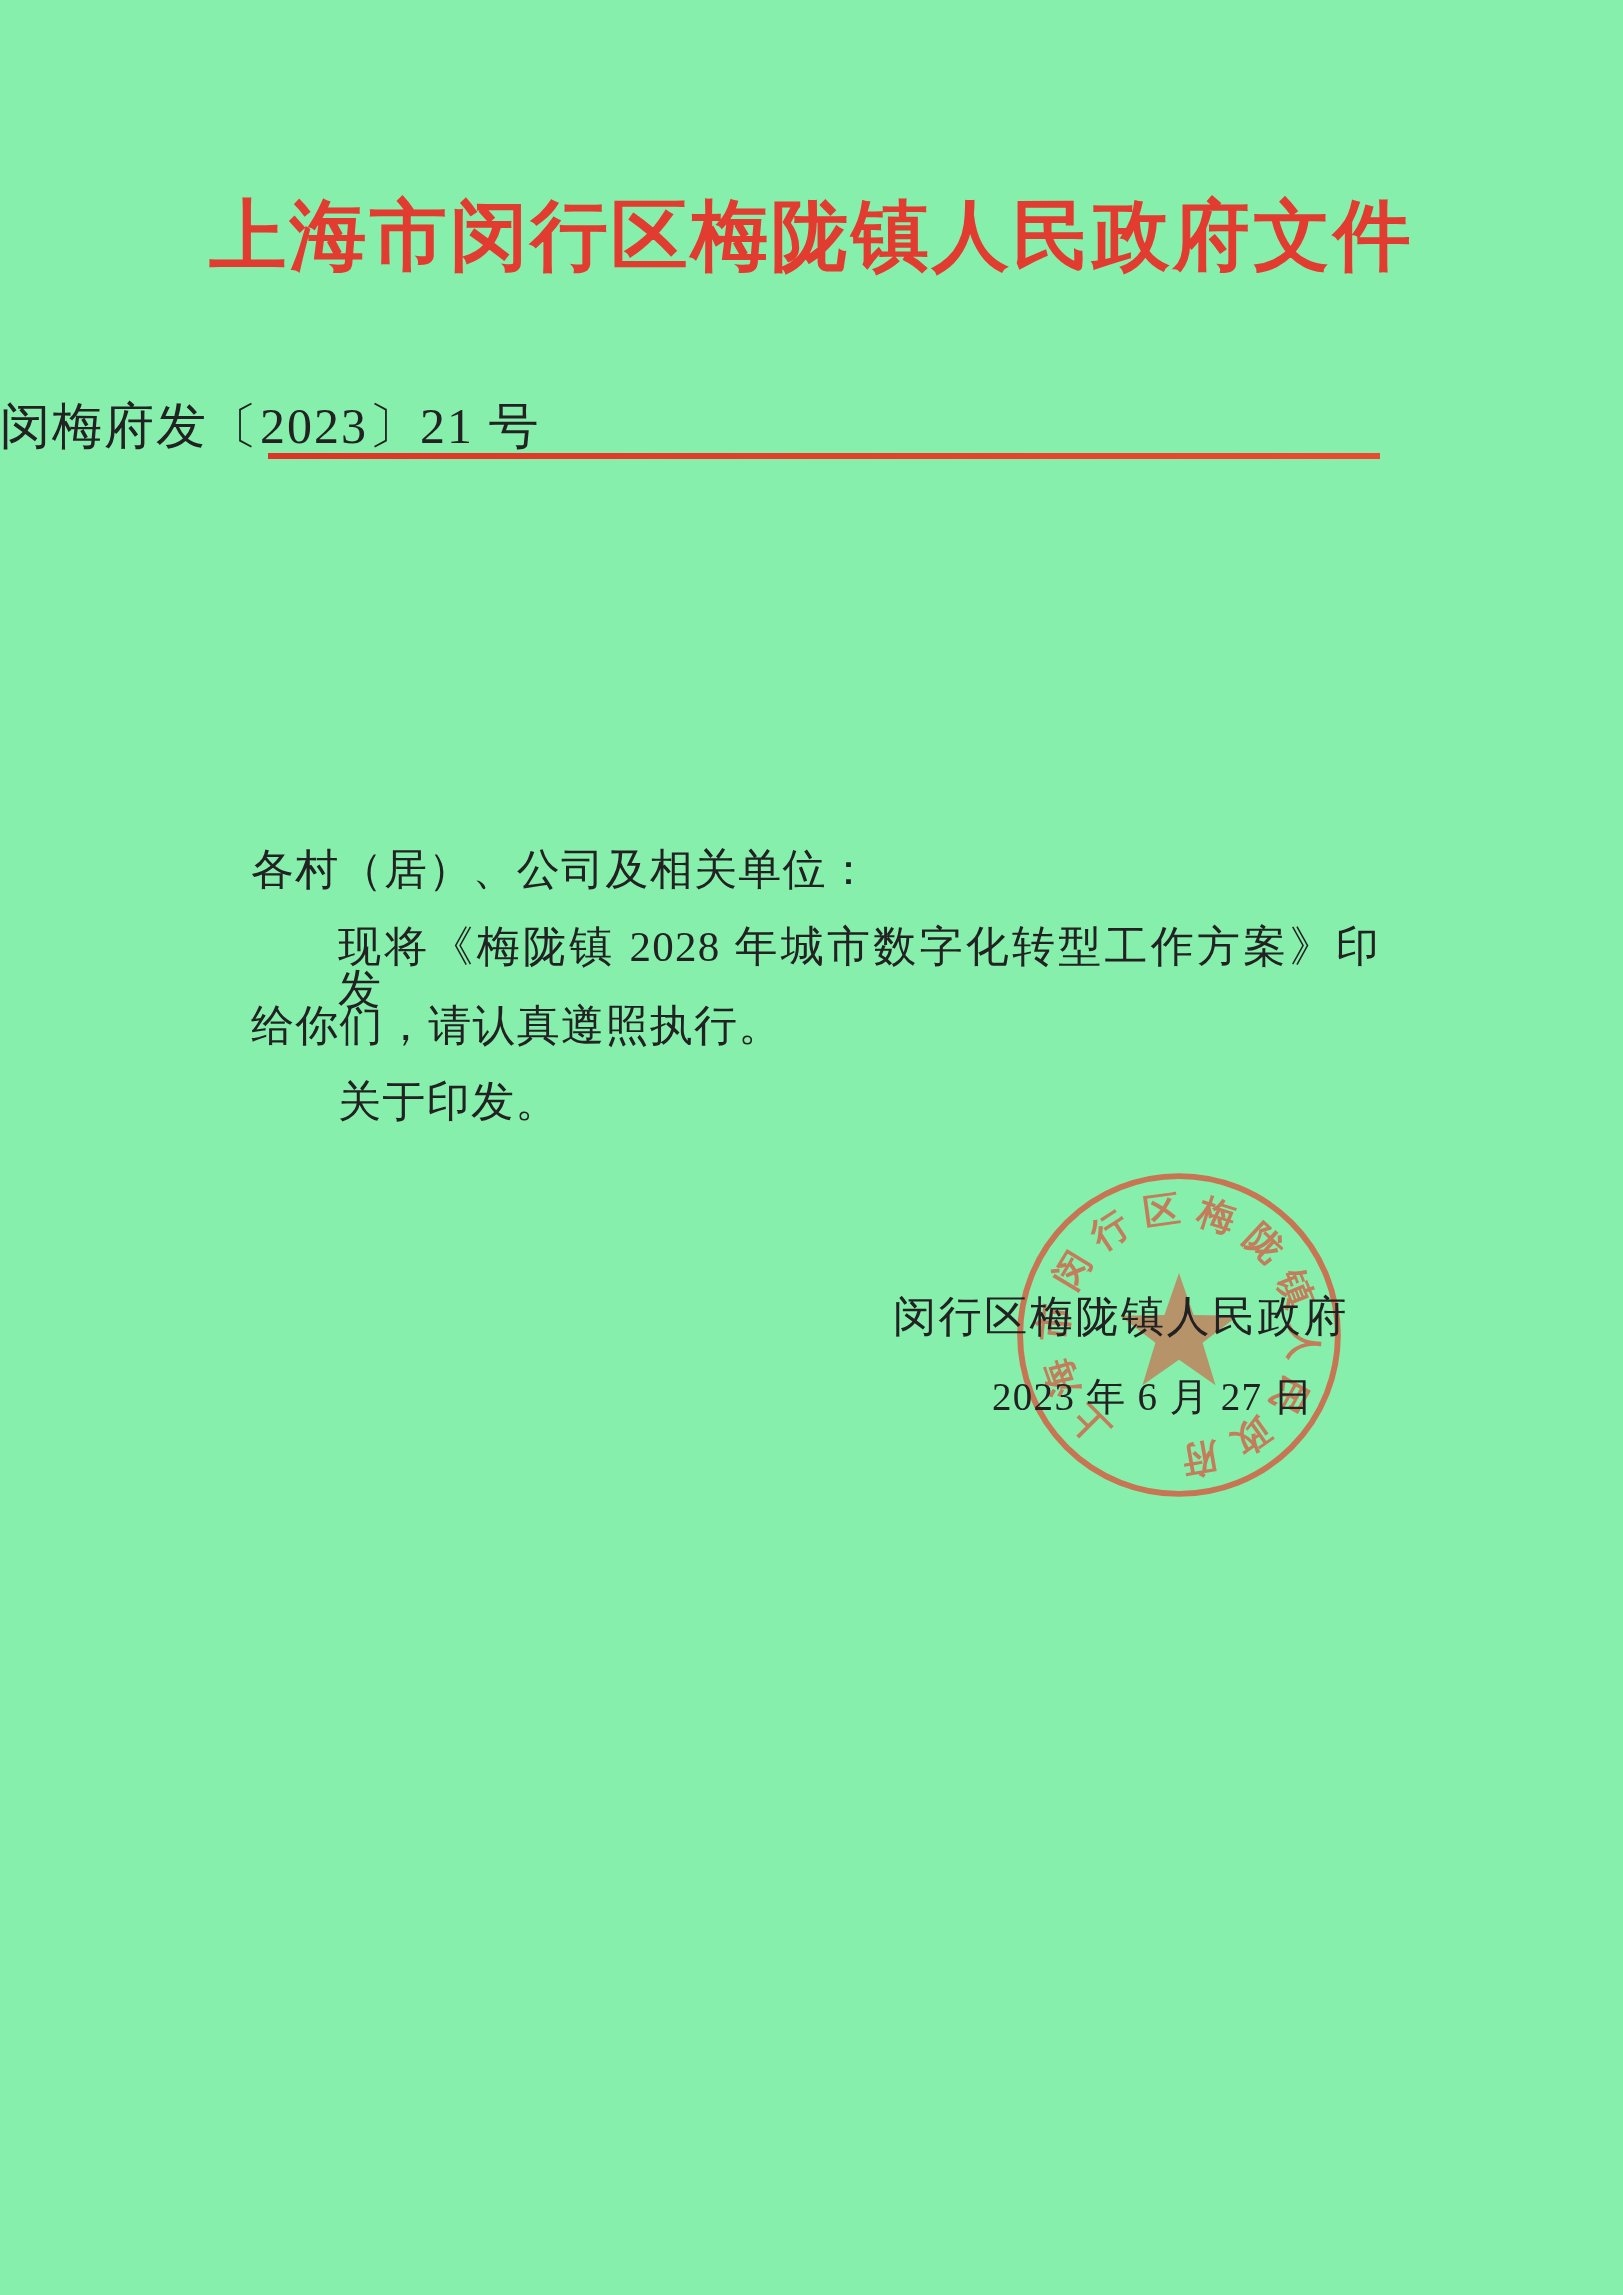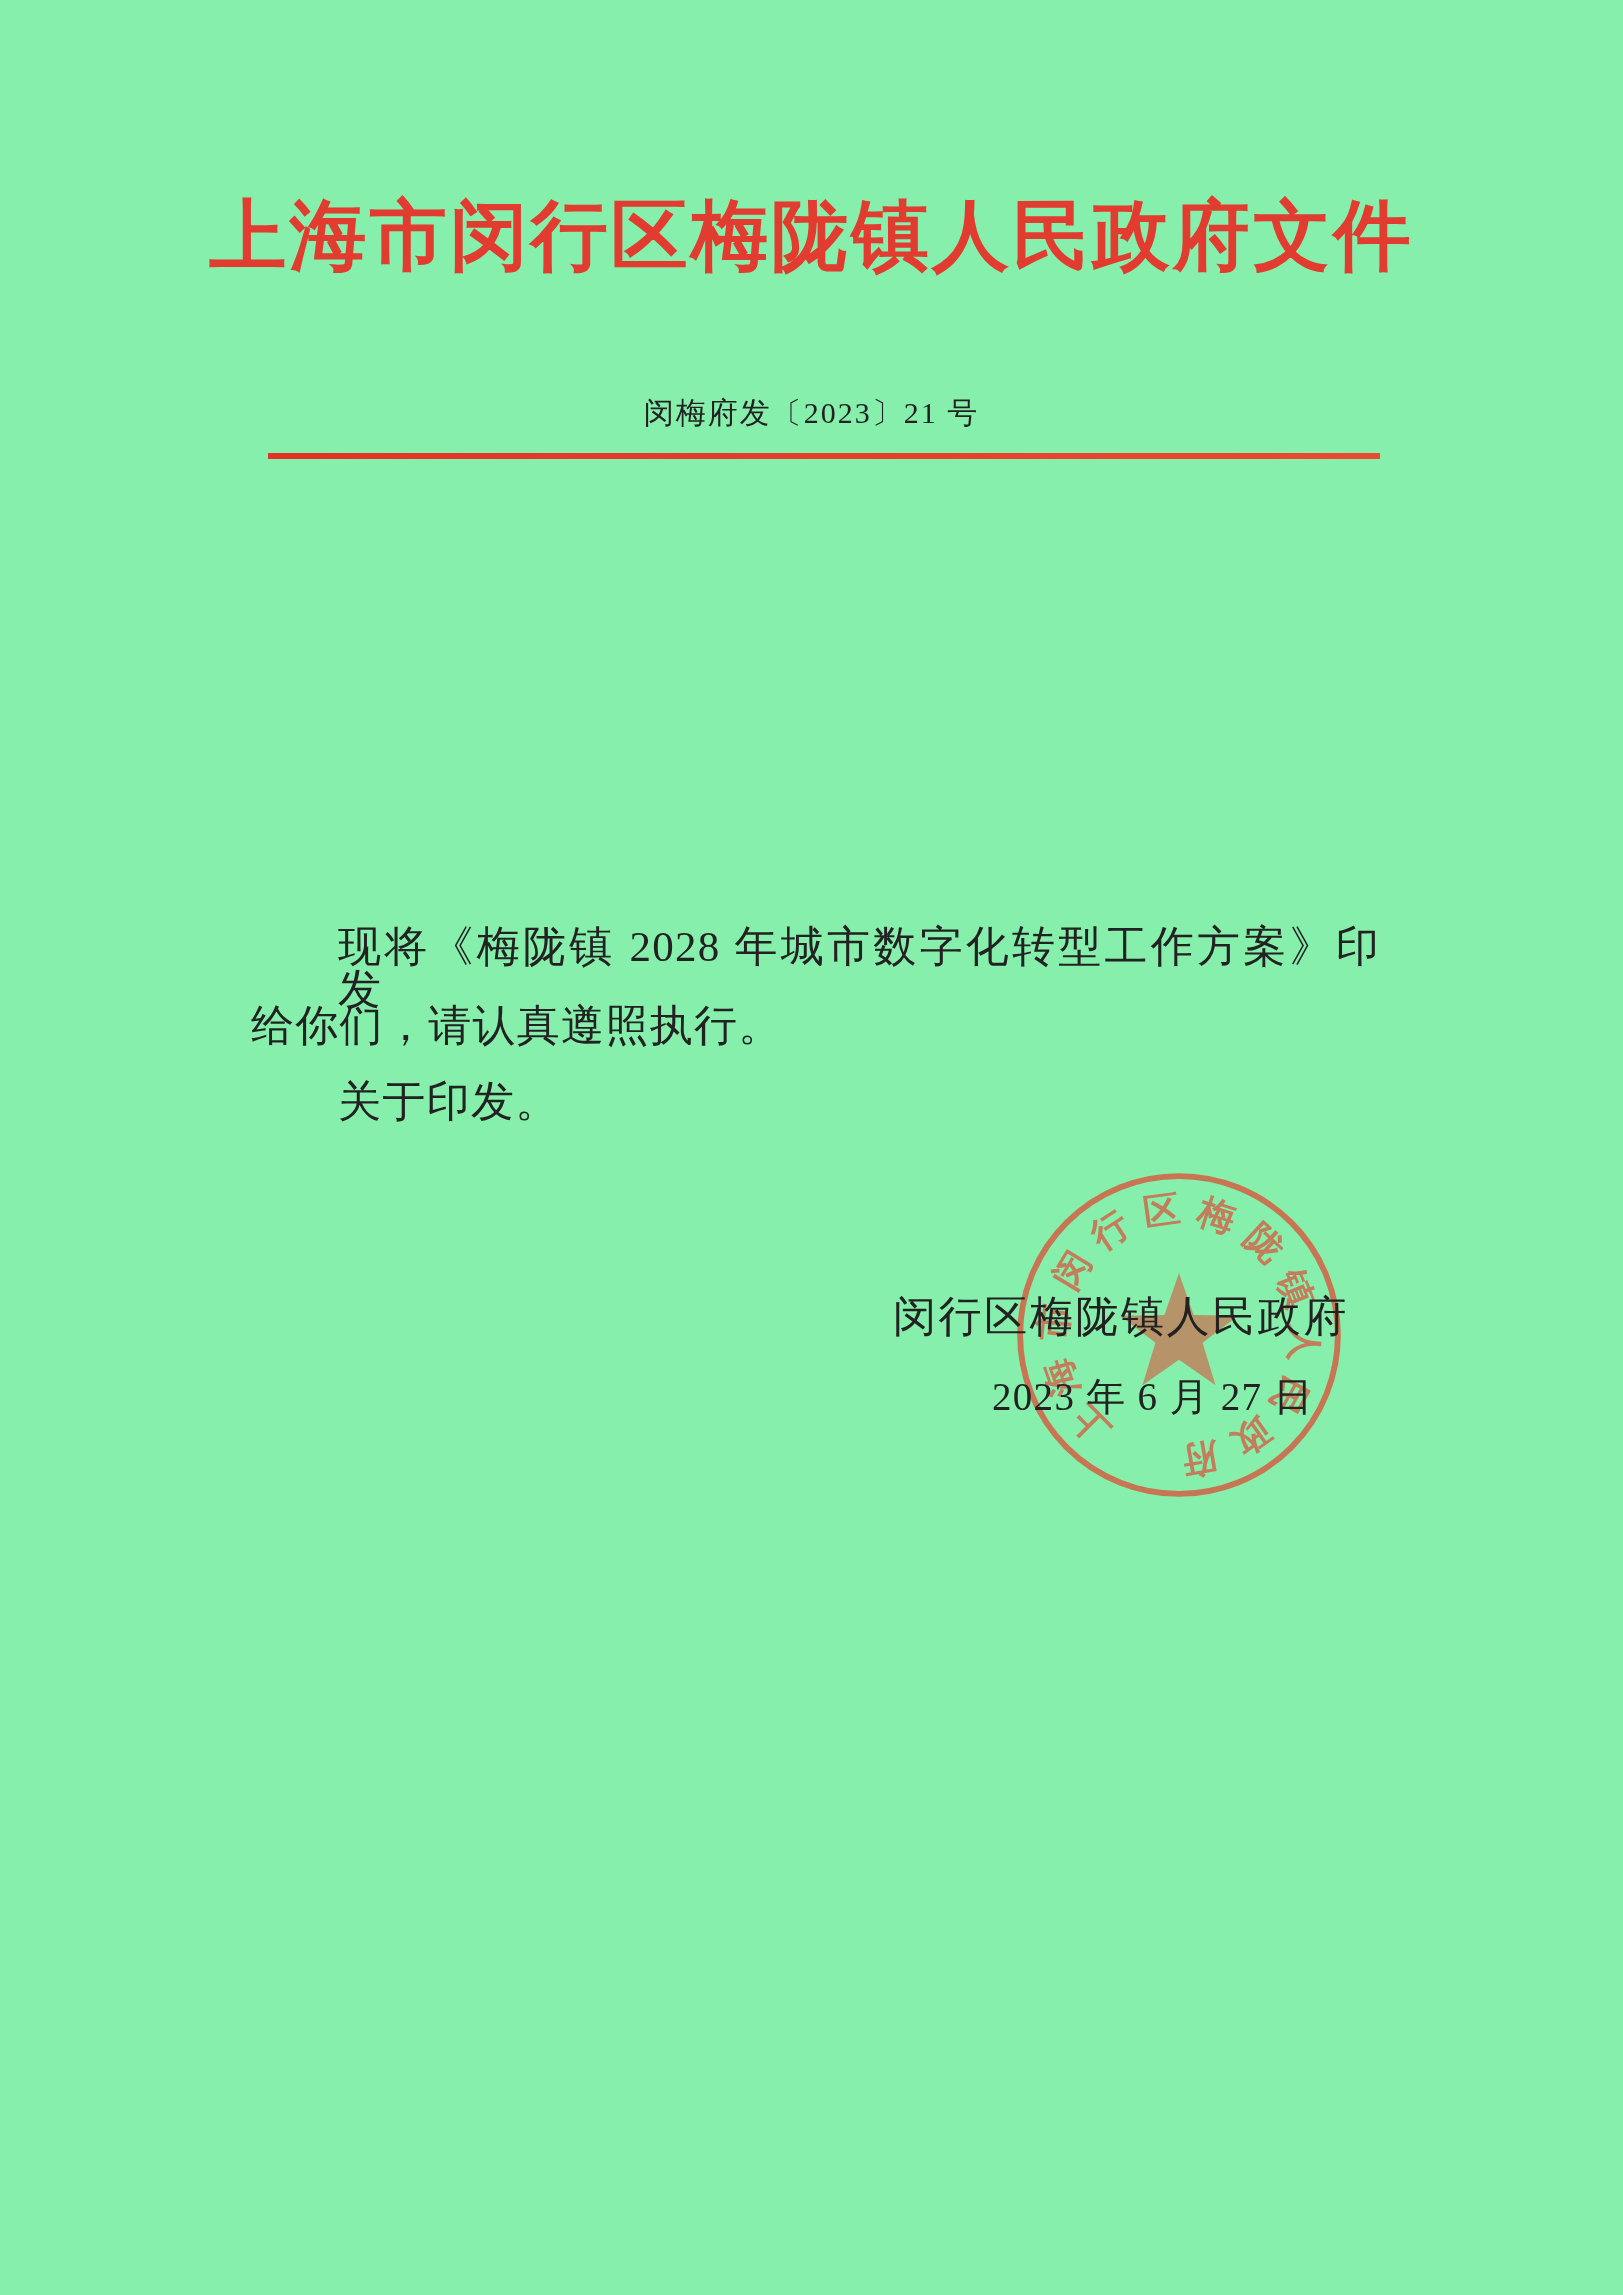--- a/index.html
+++ b/index.html
@@ -20,22 +20,21 @@
   .header-title{
     position:absolute;left:0;top:185px;width:100%;
     text-align:center;
     font-size:77px;font-weight:900;
     letter-spacing:3.3px;
     color:var(--header-red);
     white-space:nowrap;
   }
   .doc-number{
     position:absolute;left:0;top:393px;width:100%;
-    text-align:center;
-    font-size:30px;font-weight:400;
+    font-size:50px;font-weight:400;
     letter-spacing:2px;
     white-space:nowrap;
   }
   .red-rule{
     position:absolute;left:268px;top:453px;
     width:1112px;height:5.9px;
     background:linear-gradient(90deg,#e03328,#ea4a2f);
   }
   .main-title{
     position:absolute;left:0;top:599px;width:100%;
@@ -101,20 +100,21 @@
 
 <div class="page">
 
   <div class="header-title">上海市闵行区梅陇镇人民政府文件</div>
 
   <div class="doc-number">闵梅府发〔2023〕21 号</div>
 
   <div class="red-rule"></div>
 
 
+  <div class="body-line line-salutation">各村（居）、公司及相关单位：</div>
 
   <div class="body-line line-para1a">现将《梅陇镇 2028 年城市数字化转型工作方案》印发</div>
 
   <div class="body-line line-para1b">给你们，请认真遵照执行。</div>
 
   <div class="body-line line-para2">关于印发。</div>
 
   <div class="sig-org">闵行区梅陇镇人民政府</div>
 
   <div class="sig-date">2023 年 6 月 27 日</div>

